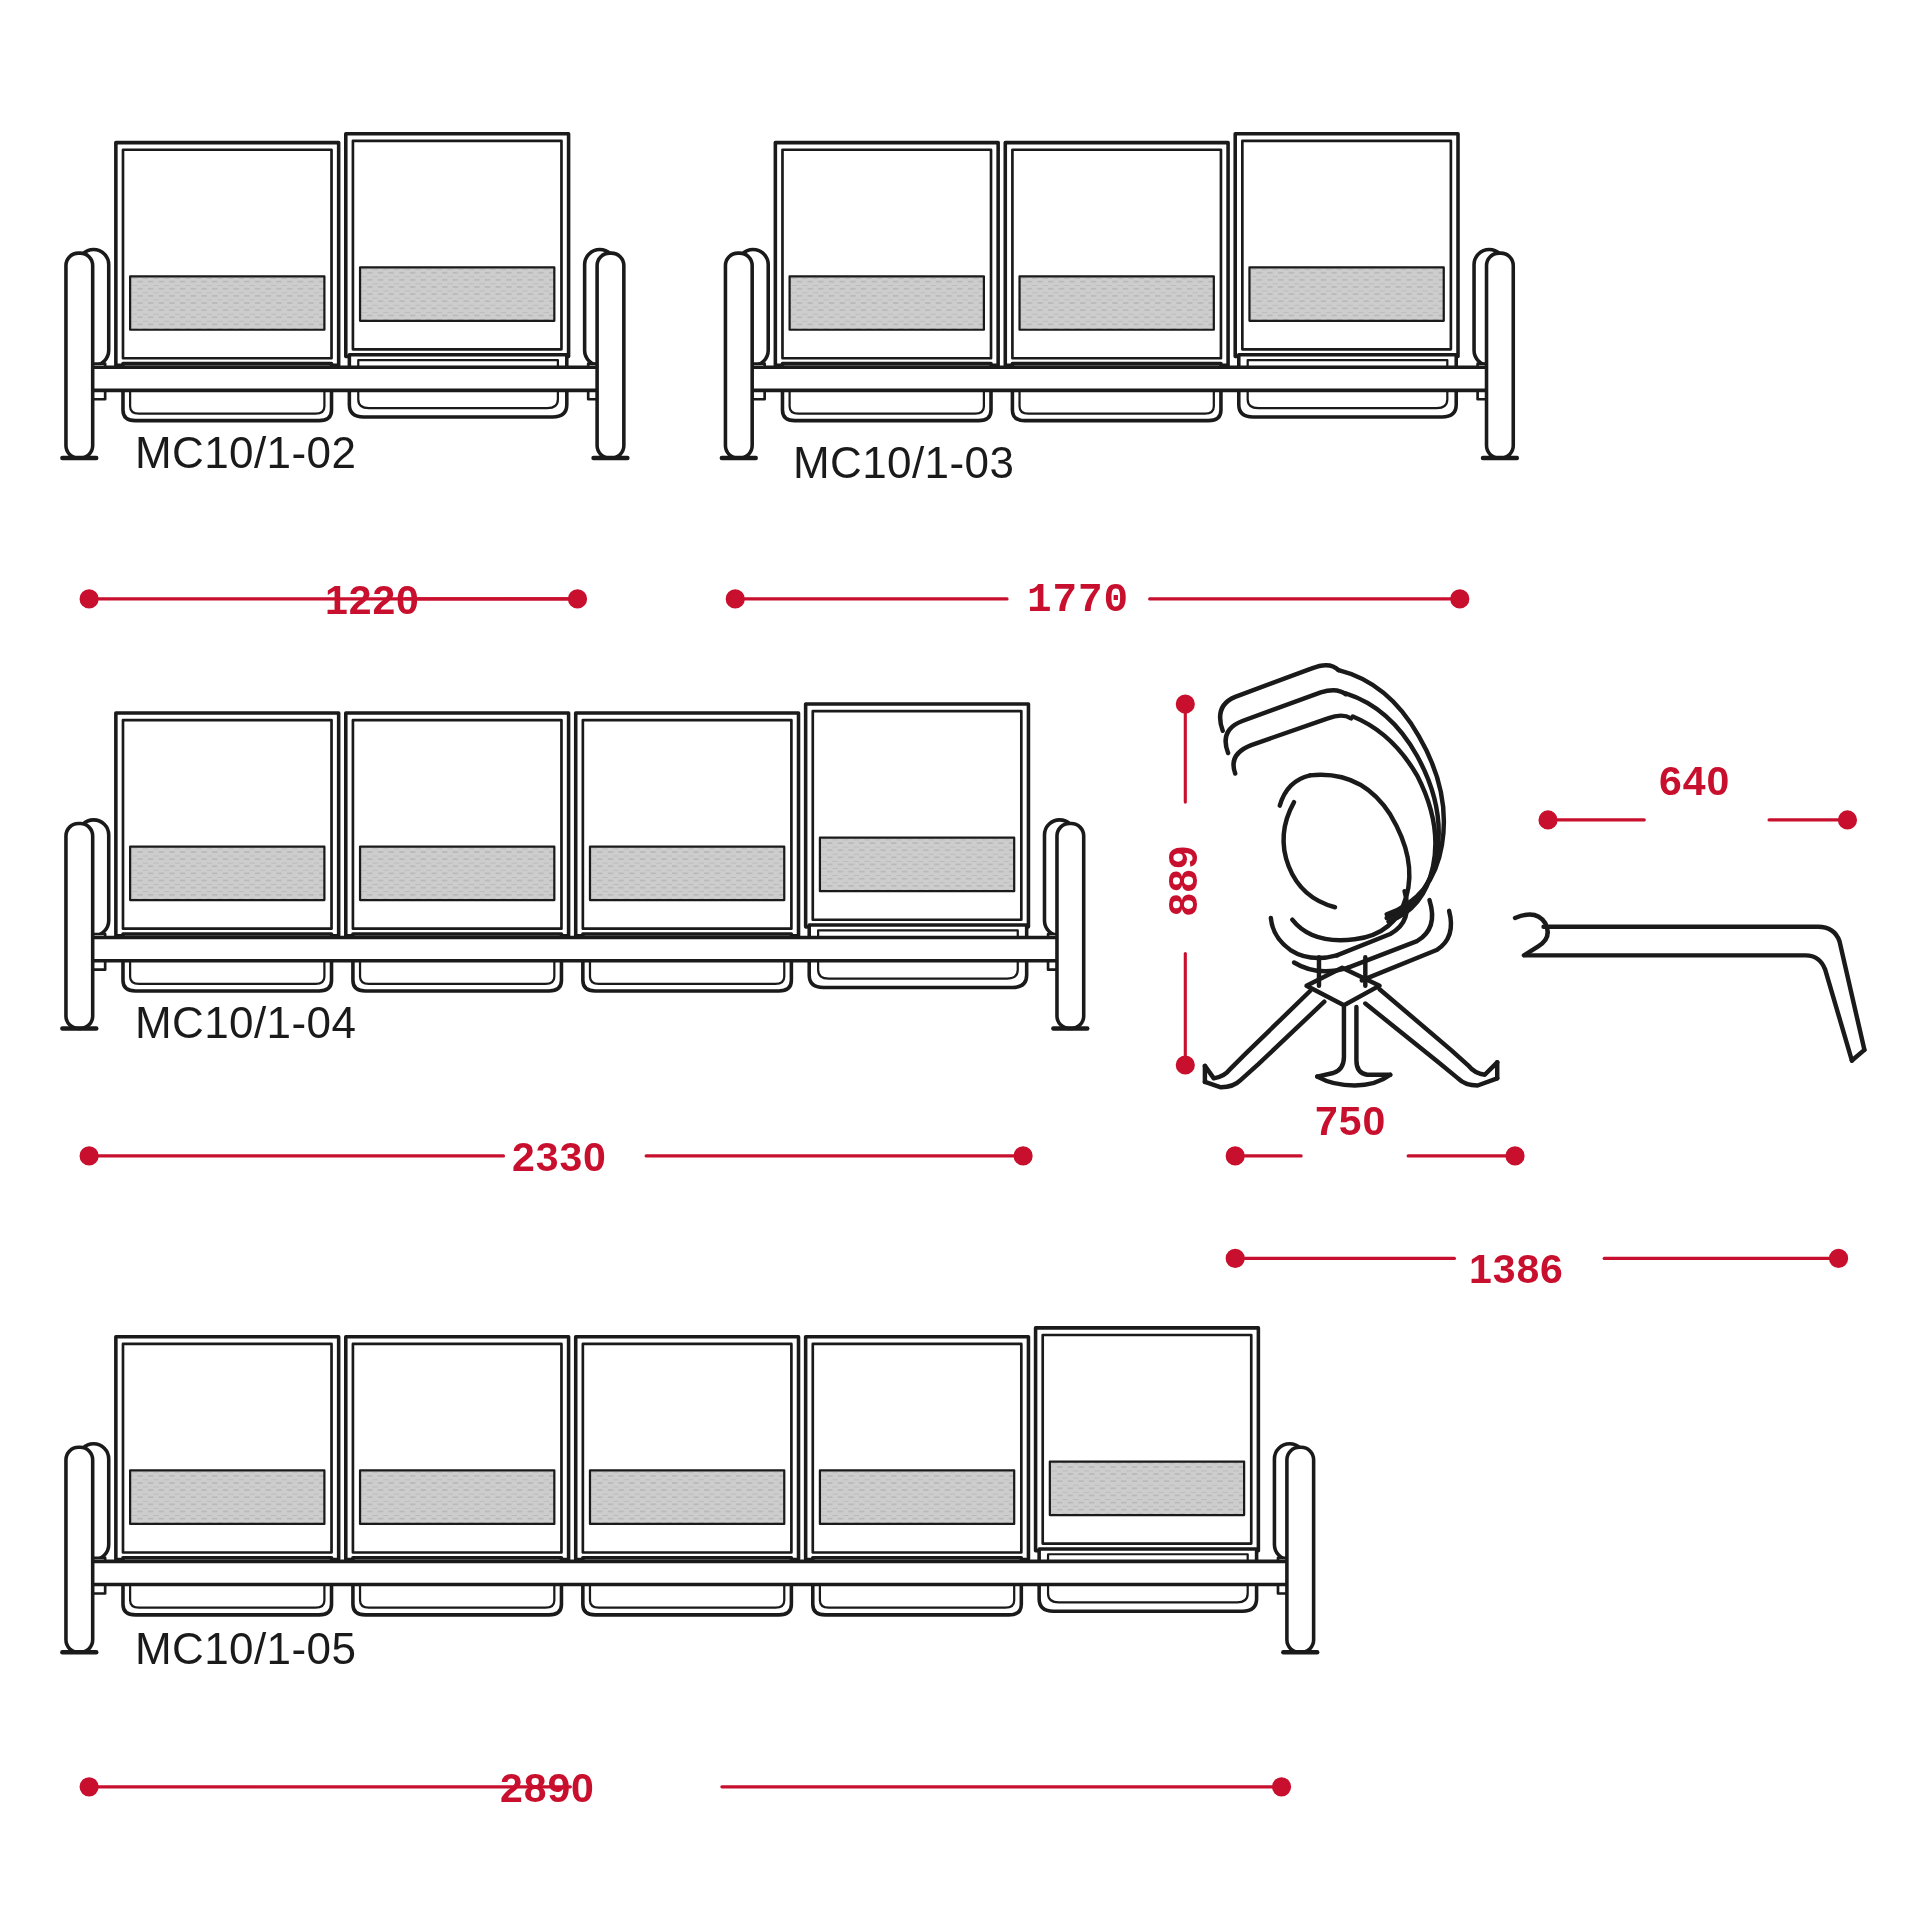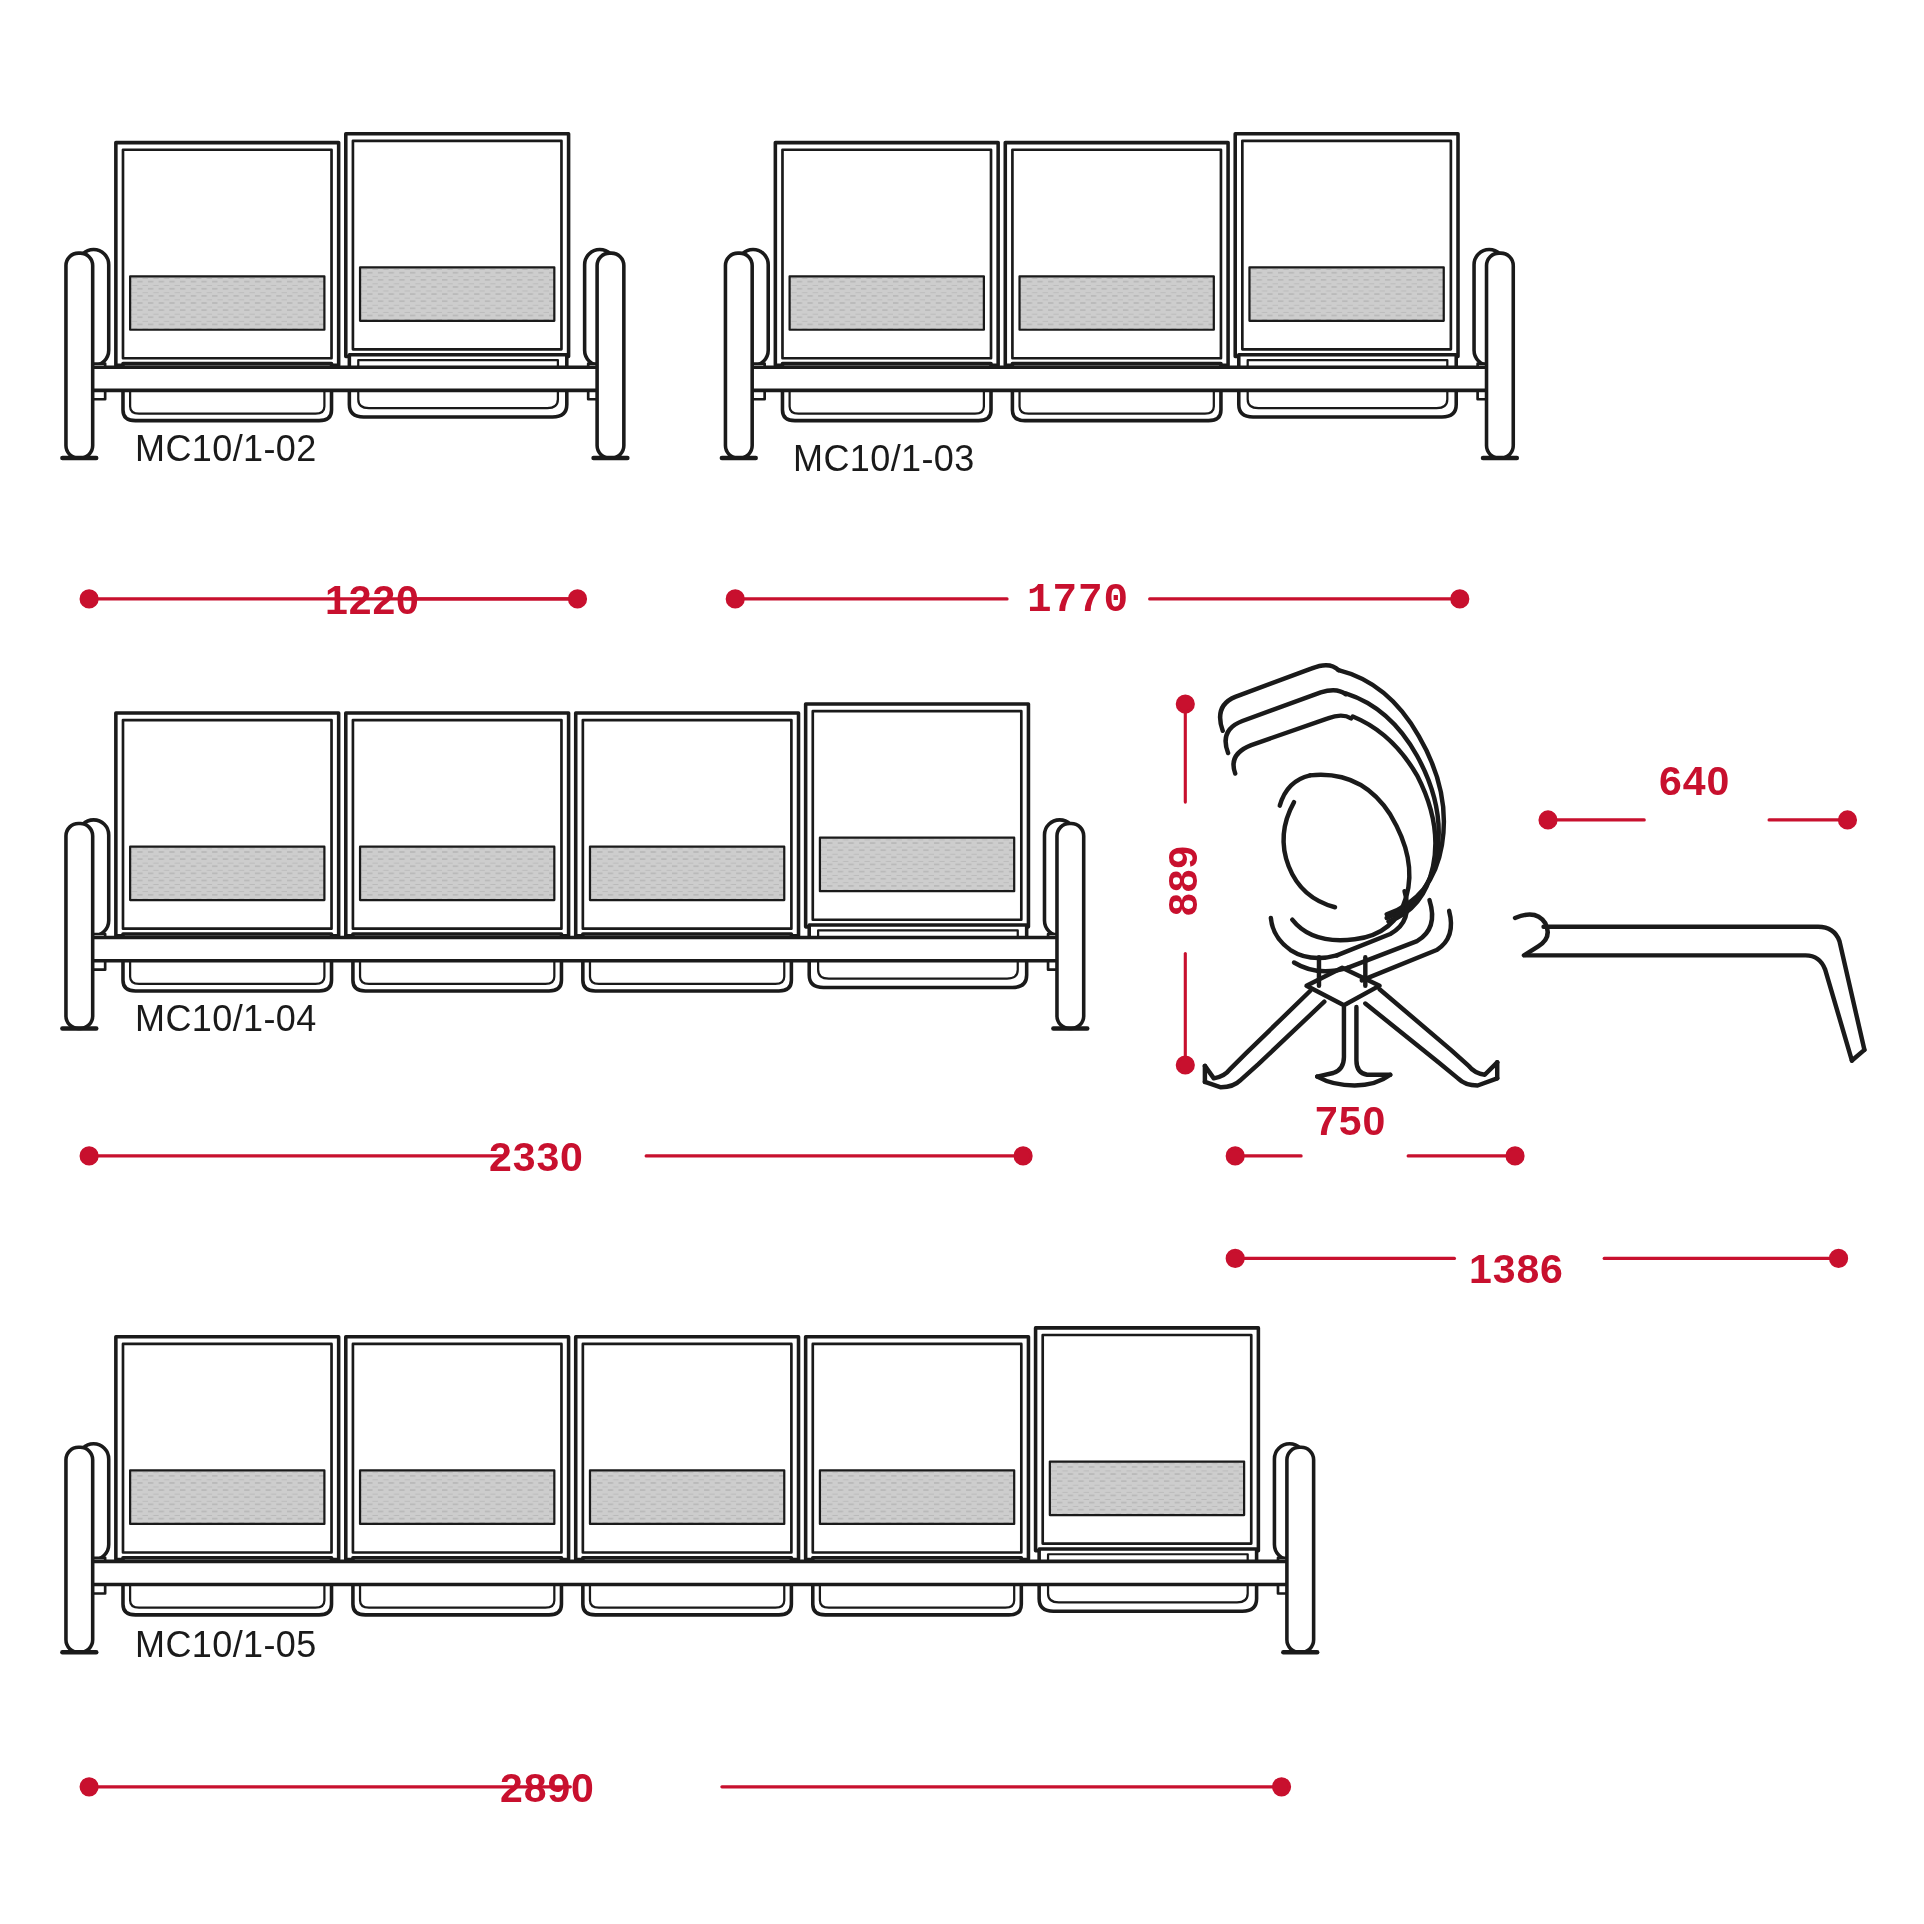--- a/index.html
+++ b/index.html
@@ -15,21 +15,21 @@
     overflow: hidden;
   }
   #sheet {
     position: absolute;
     left: 0; top: 0;
     width: 1925px;
     height: 1925px;
   }
   .model-label {
     position: absolute;
-    font-size: 36px;
+    font-size: 44px;
     color: #1a1a1a;
     font-family: "Liberation Sans", sans-serif;
     white-space: nowrap;
     letter-spacing: 0.4px;
   }
   .dim-label {
     position: absolute;
     font-size: 41px;
     font-weight: bold;
     color: #c8102e;
@@ -311,21 +311,21 @@
     </g>
   </svg>
 
   <div class="model-label" style="left:135px; top:428px;">MC10/1-02</div>
   <div class="model-label" style="left:793px; top:438px;">MC10/1-03</div>
   <div class="model-label" style="left:135px; top:998px;">MC10/1-04</div>
   <div class="model-label" style="left:135px; top:1624px;">MC10/1-05</div>
 
   <div class="dim-label" style="left:285px; top:577px;margin-left:40px;">1220</div>
   <div class="dim-label" style="left:1027px; top:577px;font-family:Liberation Mono, monospace;">1770</div>
-  <div class="dim-label" style="left:489px; top:1134px;">2330</div>
+  <div class="dim-label" style="left:512px; top:1134px;">2330</div>
   <div class="dim-label" style="left:492px; top:1765px;margin-left:8px;">2890</div>
 
   <div class="dim-label vertical" style="left:1130px; top:857px; width:107px; text-align:center;">889</div>
 
   <div class="dim-label" style="left:1659px; top:758px;">640</div>
   <div class="dim-label" style="left:1315px; top:1098px;">750</div>
   <div class="dim-label" style="left:1469px; top:1237px;margin-top:9px;">1386</div>
 
 </div>
 

